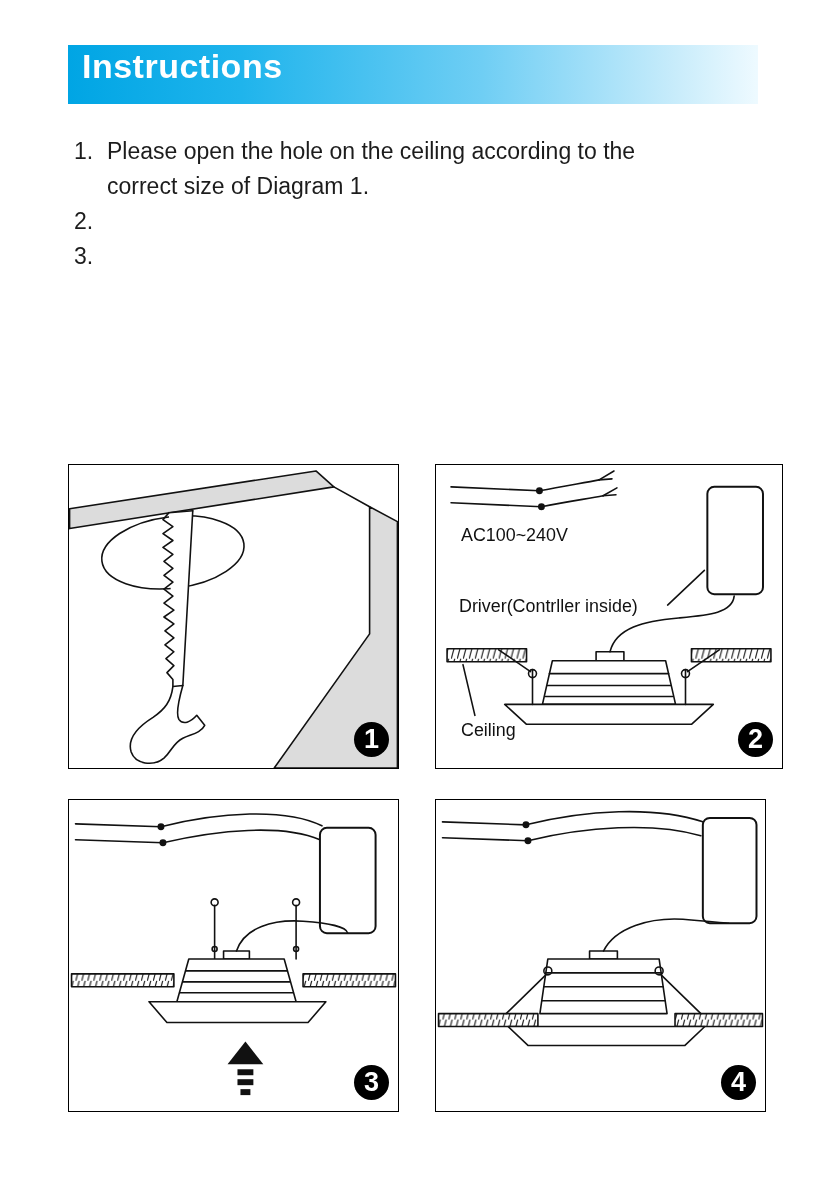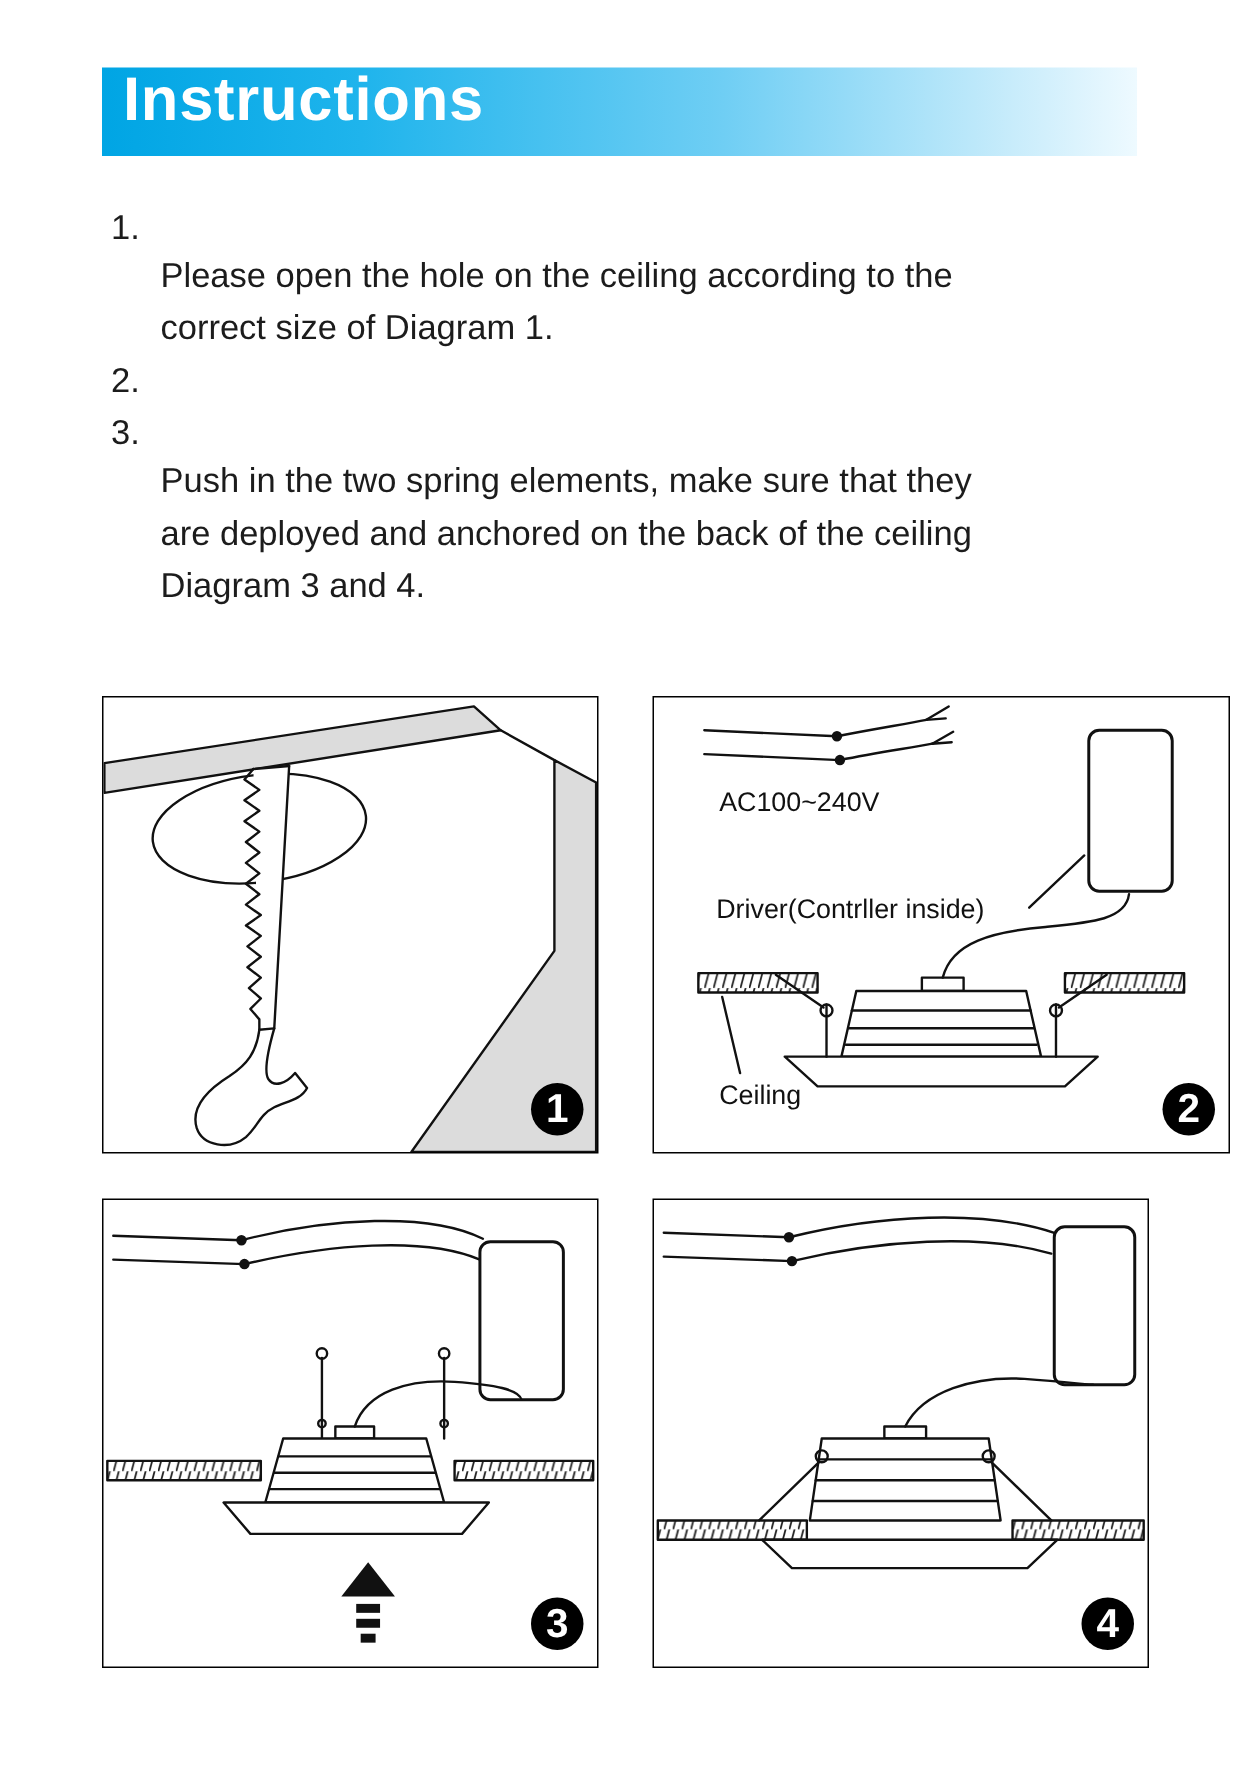--- a/index.html
+++ b/index.html
@@ -1,29 +1,29 @@
 <!DOCTYPE html>
 <html><head>
 <meta charset="utf-8">
 <style>
   html,body{margin:0;padding:0;background:#fff;}
   .page{position:relative;width:827px;height:1181px;background:#fff;overflow:hidden;
         font-family:"Liberation Sans",sans-serif;color:#1c1c1c;}
   .header{position:absolute;left:68px;top:45px;width:690px;height:59px;
           background:linear-gradient(90deg,#00a5e4 0%,#1fb4ec 25%,#6fcef4 60%,#c8ecfb 88%,#eefaff 100%);
           display:flex;align-items:center;}
-  .header h1{margin:0 0 16px 14px;font-size:41px;font-weight:bold;color:#fff;letter-spacing:.5px;}
+  .header h1{margin:0 0 16px 14px;font-size:34px;font-weight:bold;color:#fff;letter-spacing:.5px;}
   .steps{position:absolute;left:74px;top:134px;width:610px;margin:0;padding:0;list-style:none;
          font-size:23px;line-height:35px;}
   .step{display:flex;}
   .step .num{width:33px;flex:0 0 33px;}
-  .step .txt{flex:1;max-width:545px;margin-top:32px;}
+  .step .txt{flex:1;max-width:545px;}
   .diagram{position:absolute;border:1.5px solid #000;background:#fff;box-sizing:border-box;}
   .d1{left:68px;top:464px;width:331px;height:305px;}
-  .d2{left:435px;top:464px;width:385px;height:305px;text-align:center;}
+  .d2{left:435px;top:464px;width:348px;height:305px;text-align:center;}
   .d3{left:68px;top:799px;width:331px;height:313px;}
   .d4{left:435px;top:799px;width:331px;height:313px;}
   .diagram svg{position:absolute;left:0;top:0;width:100%;height:100%;}
   .badge{position:absolute;right:9px;bottom:11px;width:35px;height:35px;border-radius:50%;
          background:#000;color:#fff;font-size:27px;font-weight:bold;
          display:flex;align-items:center;justify-content:center;}
   .art text{font-family:"Liberation Sans",sans-serif;font-size:18px;fill:#111;}
 </style>
 </head>
 <body>
@@ -37,21 +37,20 @@
   <ol class="steps">
     <li class="step">
       <span class="num">1.</span>
       <span class="txt">Please open the hole on the ceiling according to the correct size of Diagram 1.</span>
     </li>
     <li class="step">
       <span class="num">2.</span>
     </li>
     <li class="step">
       <span class="num">3.</span>
-      <span class="txt">Push in the two spring elements, make sure that they are deployed and anchored on the back of the ceiling Diagram 3 and 4.</span>
     </li>
   </ol>
 
   <div class="diagram d1">
     <svg class="art" viewBox="0 0 330 305">
       <g stroke="#111" stroke-width="1.6" fill="none" stroke-linejoin="round" stroke-linecap="round">
         <polygon points="0,44 248,6 266,22 0,64" fill="#dcdcdc"></polygon>
         <polygon points="302,42 330,57 330,305 206,305 302,170" fill="#dcdcdc"></polygon>
         <line x1="266" y1="22" x2="302" y2="42"></line>
         <ellipse cx="104" cy="88" rx="72" ry="36" fill="#fff" transform="rotate(-7 104 88)"></ellipse>

